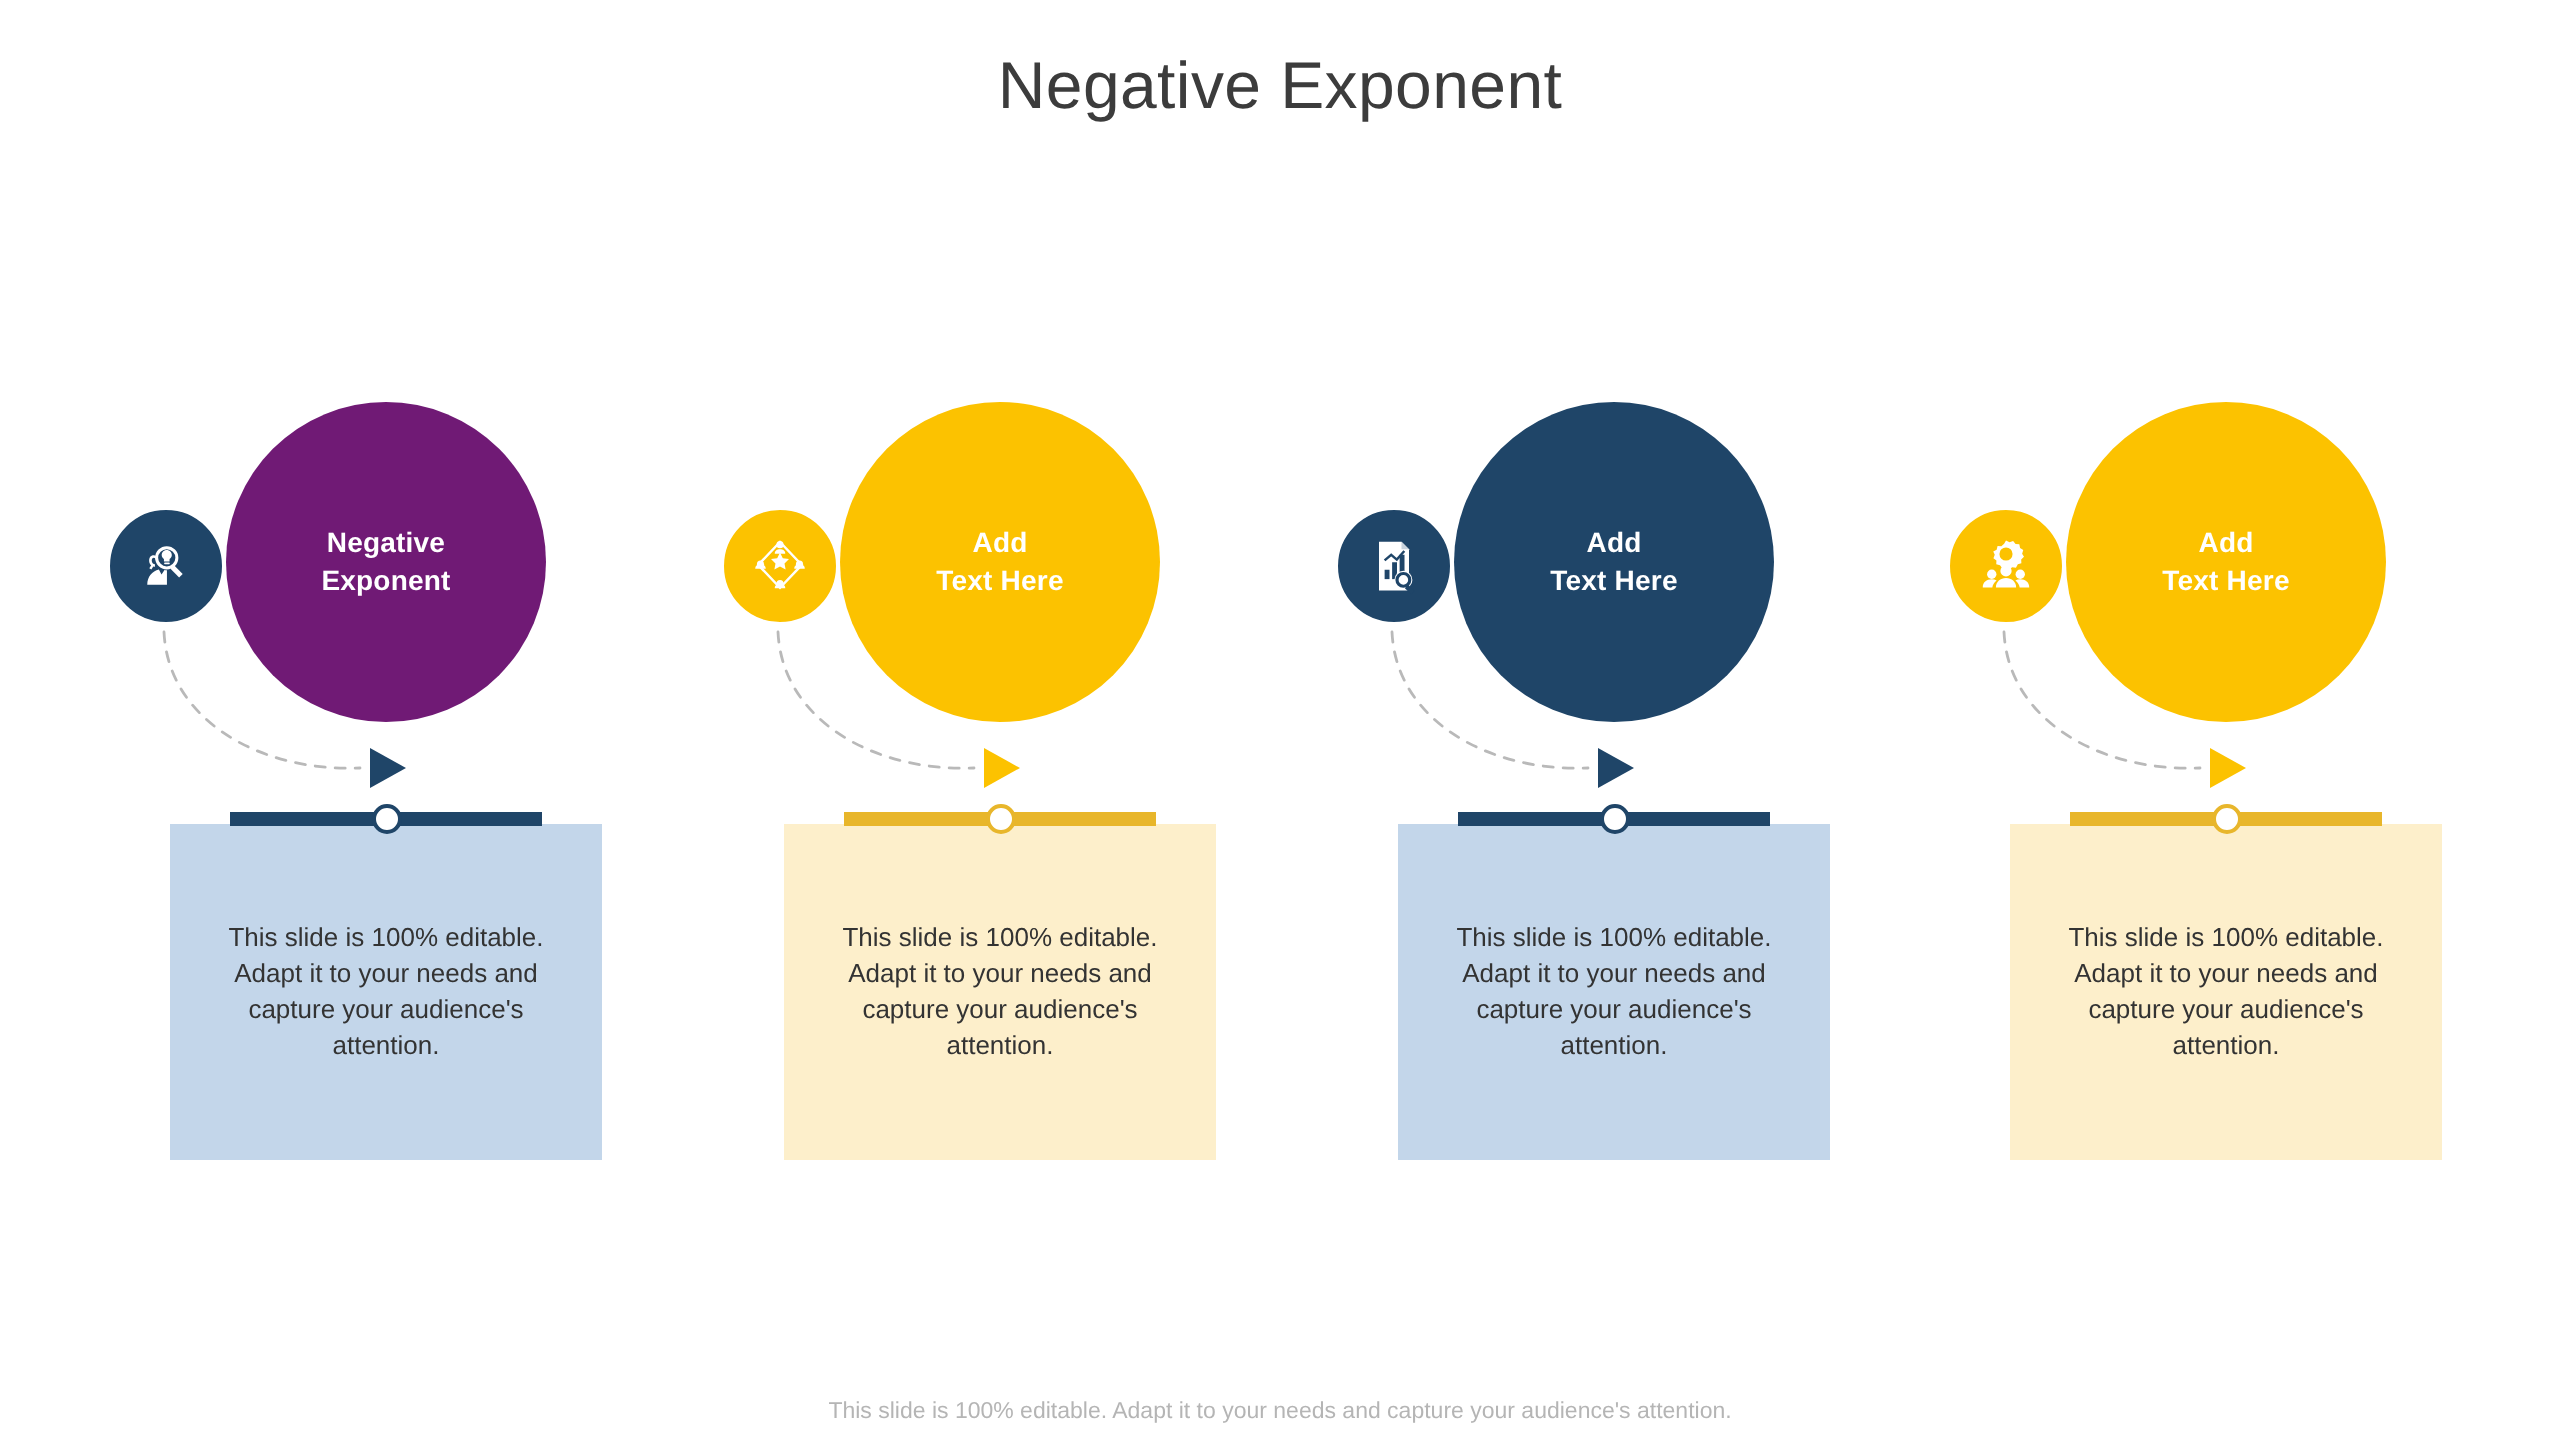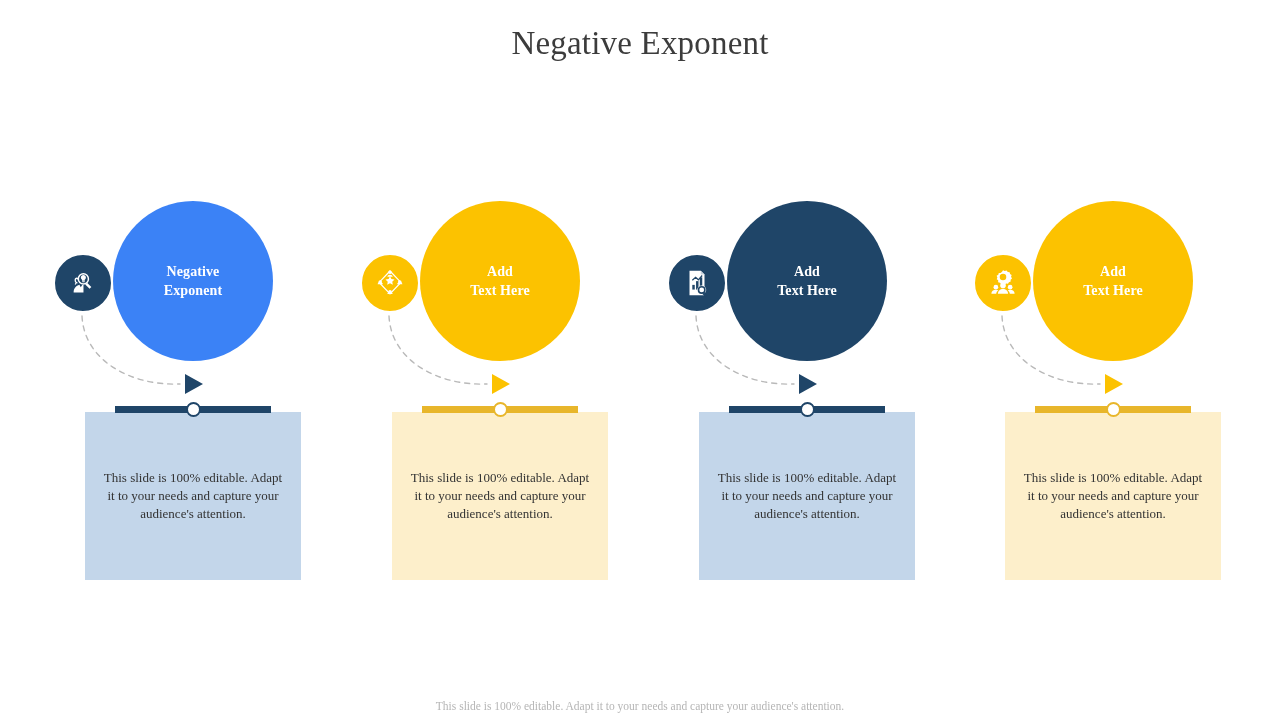--- a/index.html
+++ b/index.html
@@ -16,21 +16,20 @@
     position: relative;
   }
 
   #slide {
     position: absolute;
     left: 0;
     top: 0;
     width: 1280px;
     height: 664px;
     background: #ffffff;
-    font-family: Liberation Serif, serif;
   }
 
   
   #slide-title {
     position: absolute;
     left: 0;
     top: 20px;
     width: 1280px;
     text-align: center;
     font-size: 33px;
@@ -189,21 +188,21 @@
 
   <div id="slide-title">Negative Exponent</div>
 
   <div id="cards">
 
     <div class="card card-0">
       <svg class="connector" viewBox="0 0 307 420">
         <path d="M 42 136 C 44 180 90 206 140 204" fill="none" stroke="#b9b9b9" stroke-width="1.4" stroke-dasharray="5,5" stroke-linecap="round"></path>
       </svg>
 
-      <div class="big-circle" style="background: #3b82f6;">
+      <div class="big-circle" style="background: #701a75;">
         <div class="big-circle-label">Negative
 Exponent</div>
       </div>
 
       <div class="icon-circle" style="background: rgb(31, 69, 104);">
         <svg viewBox="0 0 32 32" fill="#ffffff">
           <path d="M6 26c0-4.2 2.6-7.2 6.2-8.1l1.4 2.6 1.6-2.4c.4.05.9.1 1.3.1v7.8H6z"></path>
           <path d="M11.6 12.5c0-1.6-1-2.3-2.2-2.3C7.9 10.2 7 11.4 7 13c0 1.1.4 2 1.1 2.6l-1 1.6 1.1.7 1-1.6c.3.07.6.1.9.1v-1.3c-.9 0-1.7-.7-1.7-2 0-.9.4-1.5 1.1-1.5.6 0 1 .4 1 1.1z"></path>
           <circle cx="16.4" cy="11.6" r="5.4" fill="none" stroke="#ffffff" stroke-width="1.6"></circle>
           <path d="M16.4 7.4c-1.5 0-2.7 1.2-2.7 2.7 0 .9.5 1.7 1.2 2.2v1.3h3v-1.3c.7-.5 1.2-1.3 1.2-2.2 0-1.5-1.2-2.7-2.7-2.7z"></path>

